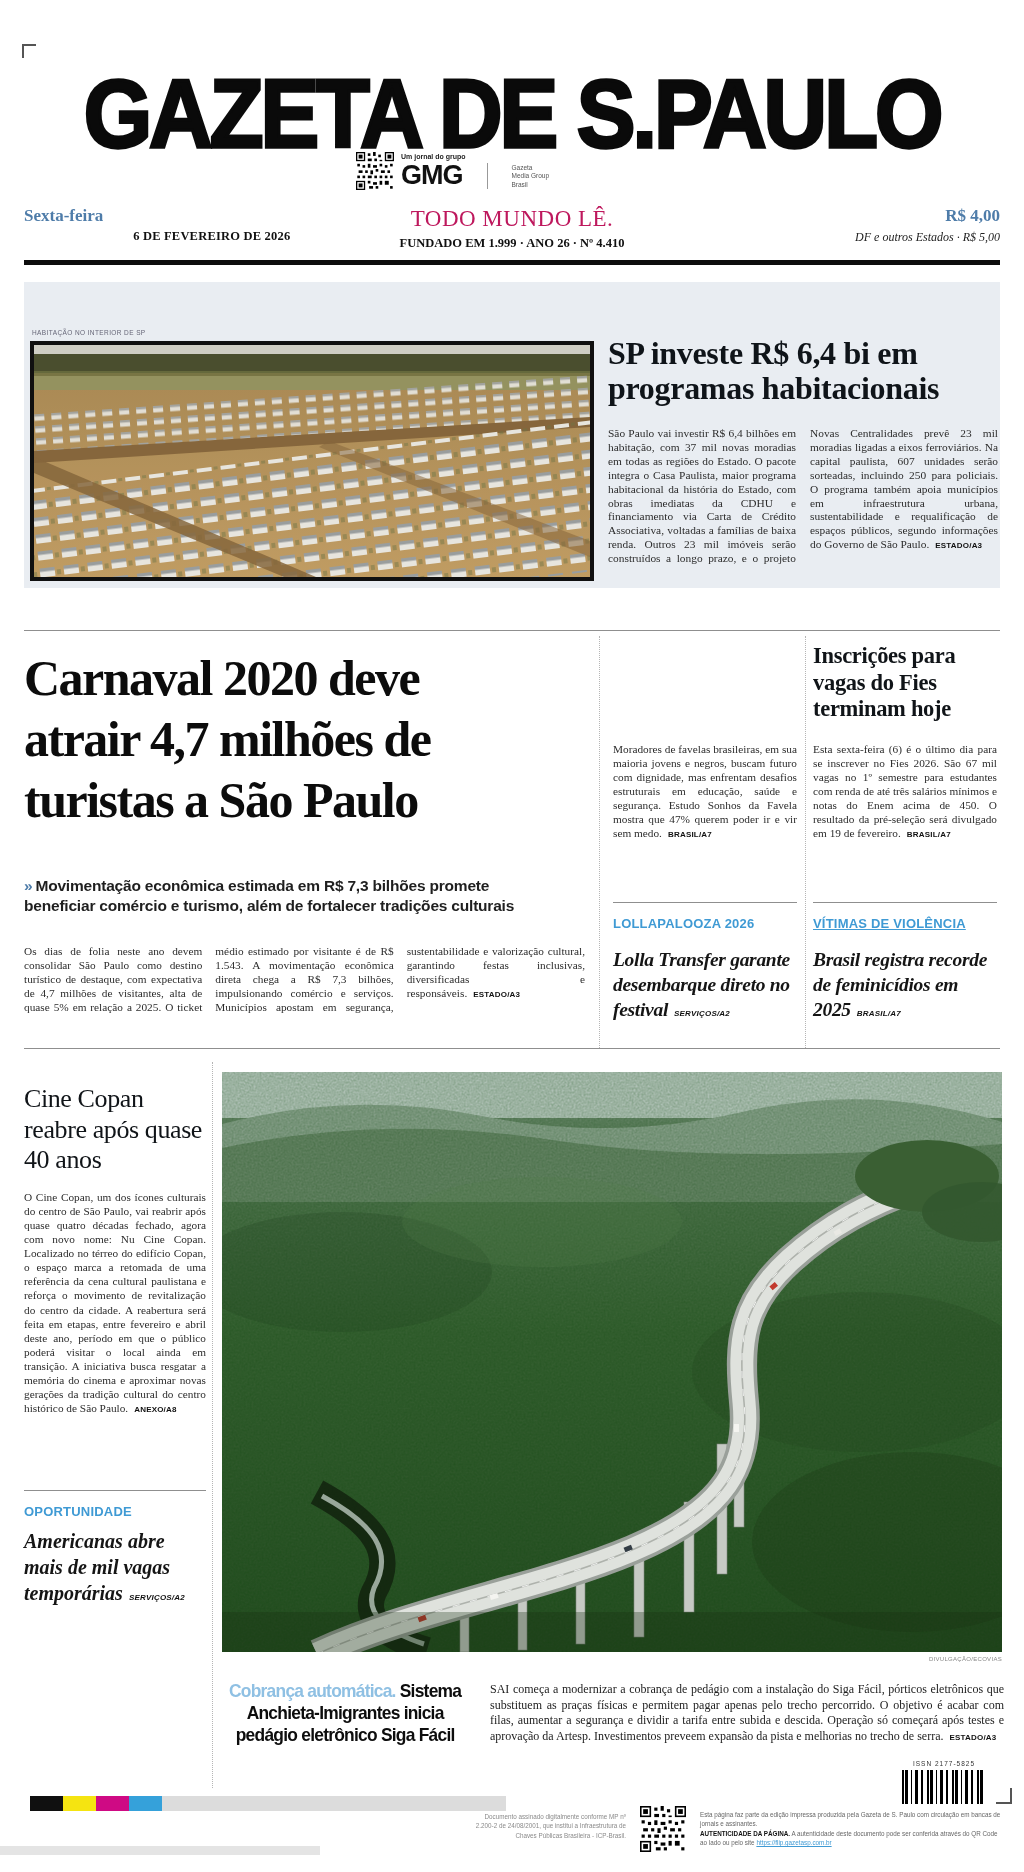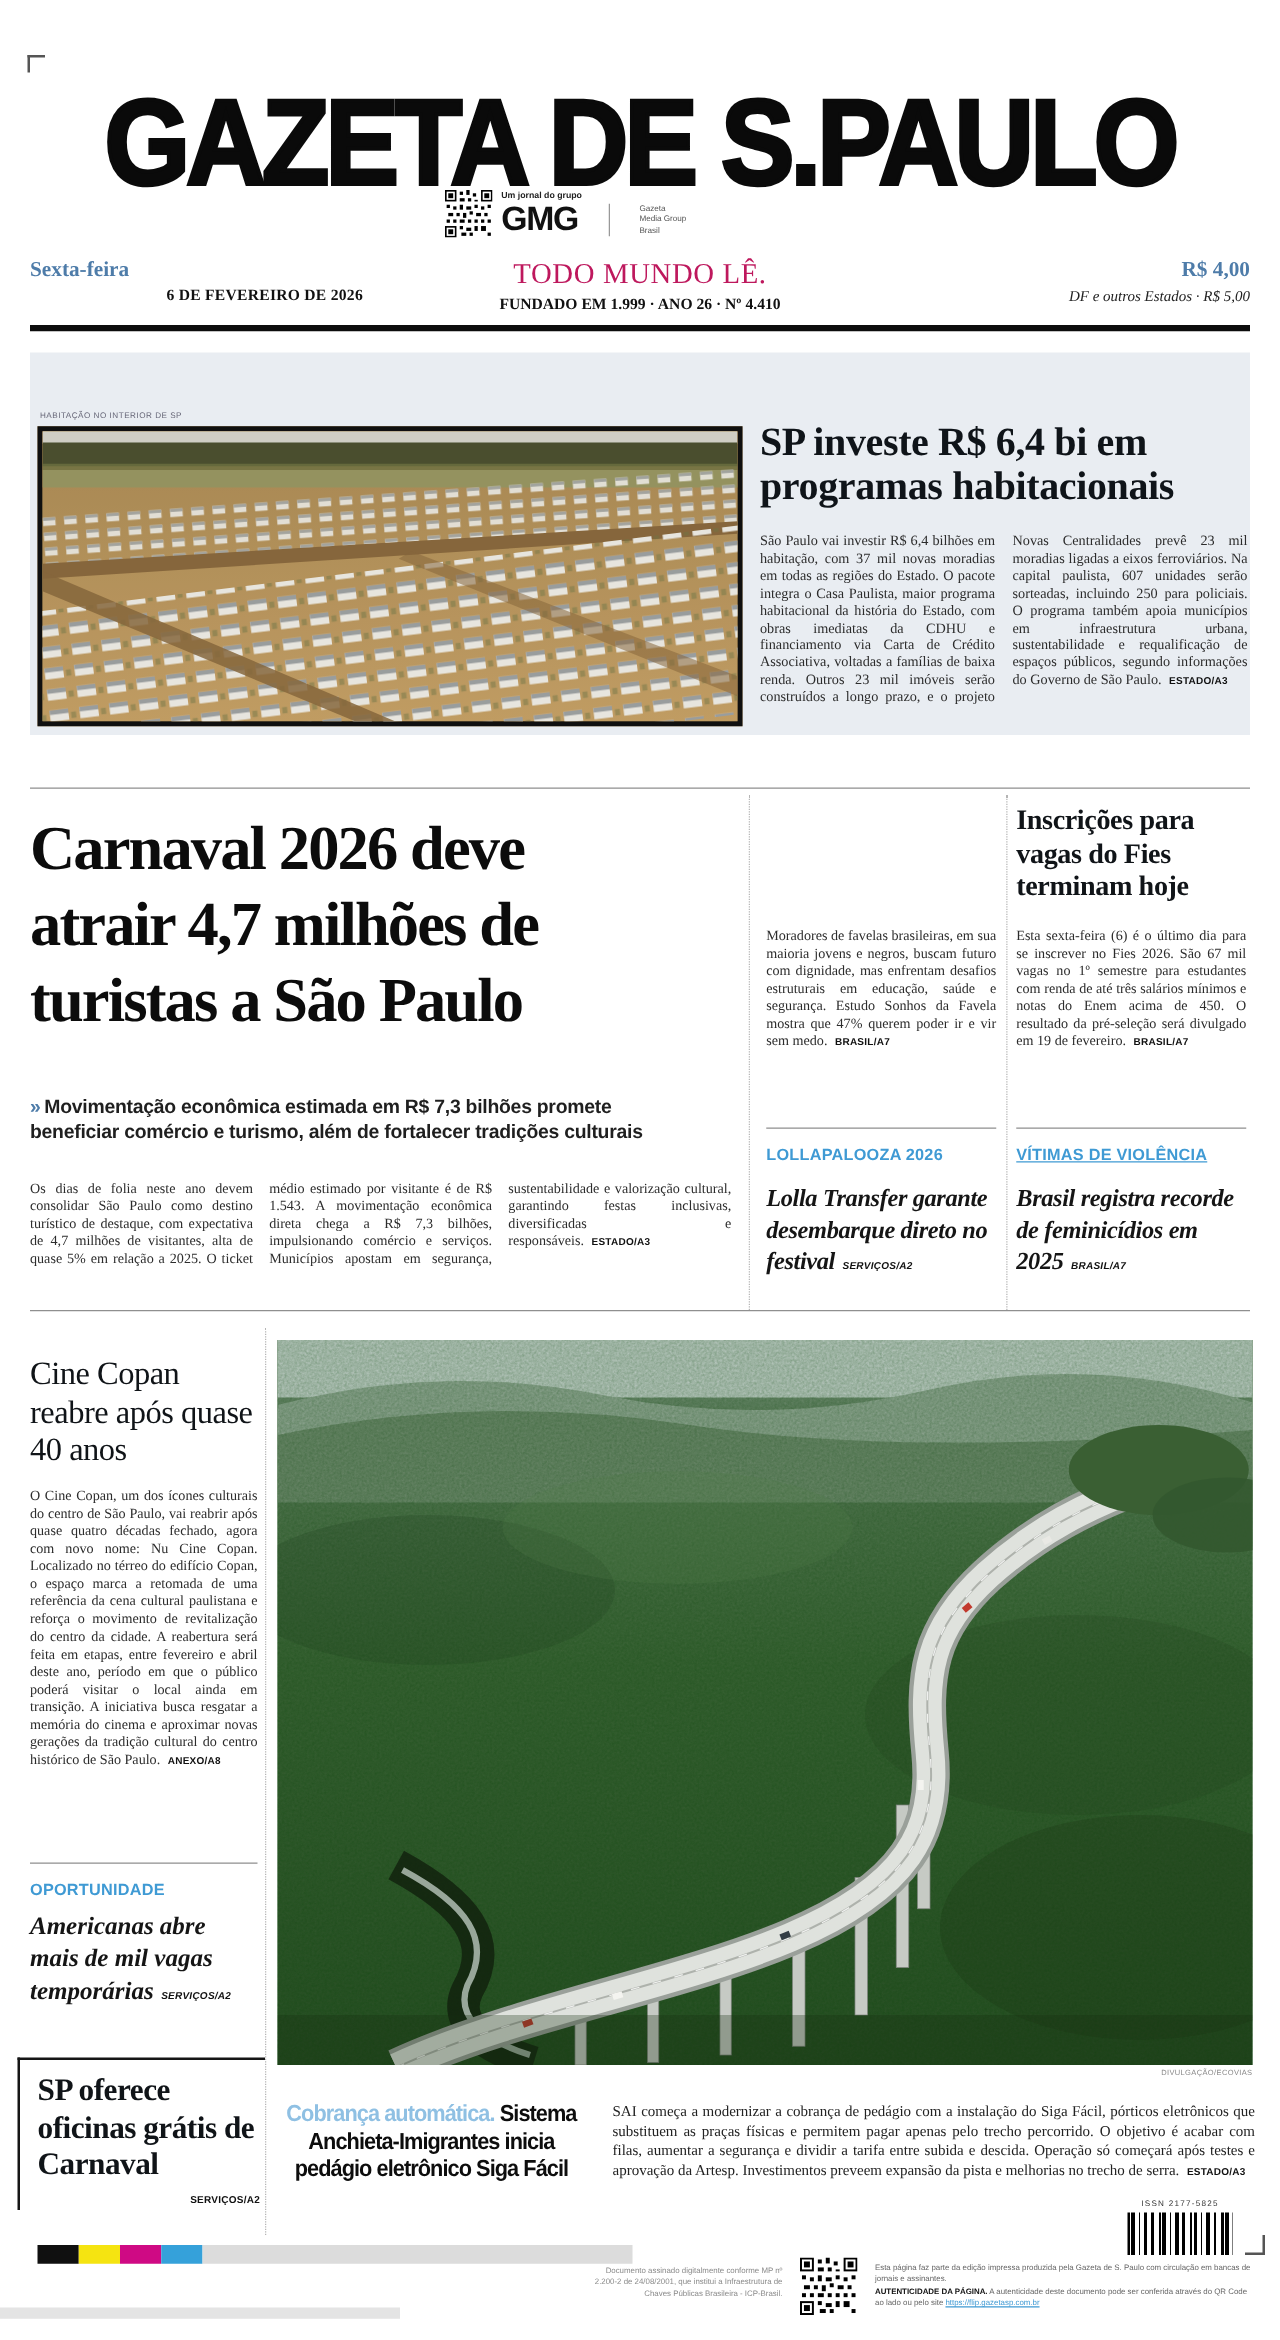--- a/index.html
+++ b/index.html
@@ -216,21 +216,21 @@
   </div>
   <div class="panel-head">SP investe R$ 6,4 bi em programas habitacionais</div>
   <div class="panel-body">
     <span>São Paulo vai investir R$ 6,4 bilhões em habitação, com 37 mil novas moradias em todas as regiões do Estado. O pacote integra o Casa Paulista, maior programa habitacional da história do Estado, com obras imediatas da CDHU e financiamento via Carta de Crédito Associativa, voltadas a famílias de baixa renda. Outros 23 mil imóveis serão construídos a longo prazo, e o projeto Novas Centralidades prevê 23 mil moradias ligadas a eixos ferroviários. Na capital paulista, 607 unidades serão sorteadas, incluindo 250 para policiais. O programa também apoia municípios em infraestrutura urbana, sustentabilidade e requalificação de espaços públicos, segundo informações do Governo de São Paulo.</span><span class="tag">ESTADO/A3</span>
   </div>
 
   <div class="rule" style="left:24px; top:630px; width:976px;"></div>
   <div class="dotted-v" style="left:599px; top:636px; height:412px;"></div>
   <div class="dotted-v" style="left:805px; top:636px; height:412px;"></div>
 
-  <div class="lead-head">Carnaval 2026 deve atrair 4,7 milhões de turistas a São Paulo</div>
+  <div class="lead-head">Carnaval 2020 deve atrair 4,7 milhões de turistas a São Paulo</div>
   <div class="lead-sub">
     <span class="chev">»</span><span>Movimentação econômica estimada em R$ 7,3 bilhões promete beneficiar comércio e turismo, além de fortalecer tradições culturais</span>
   </div>
   <div class="lead-body">
     <span>Os dias de folia neste ano devem consolidar São Paulo como destino turístico de destaque, com expectativa de 4,7 milhões de visitantes, alta de quase 5% em relação a 2025. O ticket médio estimado por visitante é de R$ 1.543. A movimentação econômica direta chega a R$ 7,3 bilhões, impulsionando comércio e serviços. Municípios apostam em segurança, sustentabilidade e valorização cultural, garantindo festas inclusivas, diversificadas e responsáveis.</span><span class="tag">ESTADO/A3</span>
   </div>
 
   <div class="col-body" style="left:613px; top:742px; width:184px;">
     <span>Moradores de favelas brasileiras, em sua maioria jovens e negros, buscam futuro com dignidade, mas enfrentam desafios estruturais em educação, saúde e segurança. Estudo Sonhos da Favela mostra que 47% querem poder ir e vir sem medo.</span><span class="tag">BRASIL/A7</span>
   </div>
@@ -256,24 +256,20 @@
   <div class="cc-head">Cine Copan reabre após quase 40 anos</div>
   <div class="cc-body">
     <span>O Cine Copan, um dos ícones culturais do centro de São Paulo, vai reabrir após quase quatro décadas fechado, agora com novo nome: Nu Cine Copan. Localizado no térreo do edifício Copan, o espaço marca a retomada de uma referência da cena cultural paulistana e reforça o movimento de revitalização do centro da cidade. A reabertura será feita em etapas, entre fevereiro e abril deste ano, período em que o público poderá visitar o local ainda em transição. A iniciativa busca resgatar a memória do cinema e aproximar novas gerações da tradição cultural do centro histórico de São Paulo.</span><span class="tag">ANEXO/A8</span>
   </div>
   <div class="rule" style="left:24px; top:1490px; width:182px;"></div>
   <div class="kicker" style="left:24px; top:1504px;">OPORTUNIDADE</div>
   <div class="amer-head">
     <span>Americanas abre mais de mil vagas temporárias</span><span class="tag">SERVIÇOS/A2</span>
   </div>
 
-  <div class="box-story">
-    <div class="box-head">SP oferece oficinas grátis de Carnaval</div>
-    <span class="tag box-tag">SERVIÇOS/A2</span>
-  </div>
 
   <div class="photo2">
     <svg viewBox="0 0 780 580" preserveAspectRatio="none">
       <defs>
         <linearGradient id="fg" x1="0" y1="0" x2="0" y2="1">
           <stop offset="0" stop-color="#8ea393"></stop>
             <stop offset=".12" stop-color="#5d7d5c"></stop>
           <stop offset=".45" stop-color="#3c6437"></stop>
             <stop offset="1" stop-color="#2b5027"></stop>
         </linearGradient>

